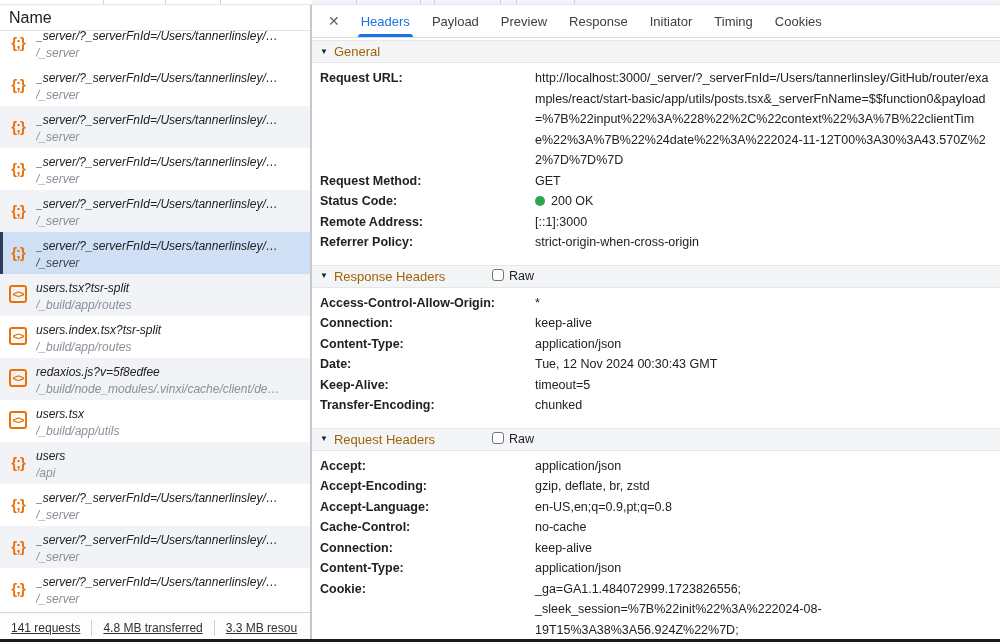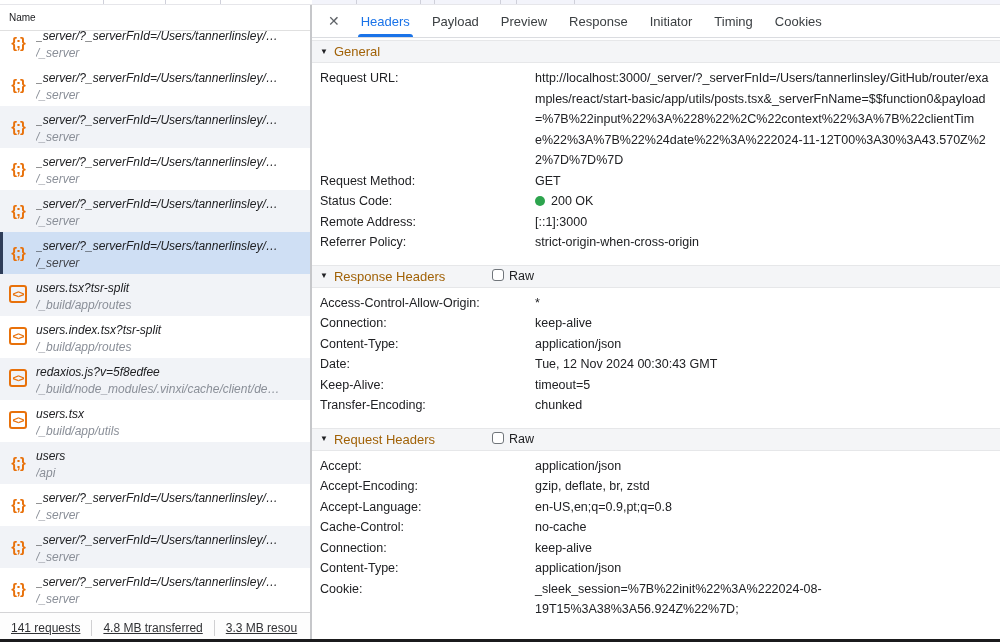--- a/index.html
+++ b/index.html
@@ -10,21 +10,21 @@
   
   .top-strip { position:relative; height:5px; border-bottom:1px solid #e6e6ea; background:#fff; flex:none; }
   .top-strip .tint { position:absolute; left:312px; right:0; top:0; bottom:0; background:#f3f4fb; }
   .top-strip .tick { position:absolute; top:0; bottom:0; width:1px; background:#cfd0da; }
 
   .main { flex:1; display:flex; min-height:0; }
 
   
   .left-panel { width:312px; flex:none; display:flex; flex-direction:column; border-right:2px solid #c6c7ca; background:#fff; min-height:0; }
   .name-header { height:26px; flex:none; display:flex; align-items:center; padding-left:9px;
-    font-size:10px; color:#202124; border-bottom:1px solid #e0e0e0; background:#fff; position:relative; z-index:2; }
+    font-size:16px; color:#202124; border-bottom:1px solid #e0e0e0; background:#fff; position:relative; z-index:2; }
   .net-list { flex:1; overflow:hidden; position:relative; z-index:1; }
   .net-row { height:42px; display:flex; align-items:flex-start; padding:4px 4px 0 8px; cursor:pointer; background:#fff; }
   .net-row:nth-child(odd):not(:first-child) { background:#f1f3f7; }
   .net-row.clipped { height:33px; overflow:hidden; }
   .net-row.clipped .row-content { margin-top:-9px; }
   .net-row.selected { background:#cfdff4 !important; box-shadow:inset 3px 0 0 #2e3d59; }
   .row-content { display:flex; min-width:0; width:100%; }
   .net-icon { flex:none; width:20px; height:20px; margin:6px 8px 0 0; display:flex; align-items:center; justify-content:center; }
   .icon-fetch { color:#e8710a; font-weight:bold; font-size:15px; letter-spacing:-1px; line-height:1; }
   .icon-script { color:#e8710a; font-weight:bold; font-size:11px; line-height:1; border:2px solid #e8710a; border-radius:3px;
@@ -55,21 +55,21 @@
     background:#f4f5f7; border-top:1px solid #e6e7e9; border-bottom:1px solid #e6e7e9; cursor:pointer; }
   .section:first-child .section-bar { margin-top:2px; }
   .tri { font-size:8px; color:#202124; margin-right:6px; line-height:1; }
   .section-title { font-size:13px; color:#a16207; }
   .raw-group { position:absolute; left:180px; display:flex; align-items:flex-start; }
   .cb { width:12px; height:12px; border:1px solid #70757a; border-radius:3px; background:#fff; margin-right:5px; flex:none; }
   .raw-label { font-size:12.5px; color:#202124; }
 
   .section-rows { padding:5px 0 10px 0; }
   .hrow { display:flex; padding:0 8px; }
-  .hlabel { flex:none; width:215px; font-size:12.5px; line-height:20.5px; color:#202124; }
+  .hlabel { flex:none; width:215px; font-size:12.5px; line-height:20.5px; color:#202124;font-weight:bold; }
   .hvalue { flex:1; min-width:0; font-size:12.5px; line-height:20.5px; color:#202124; word-break:break-all; }
   .hvalue .vline { word-break:break-all; }
   .dot { display:inline-block; width:10px; height:10px; border-radius:50%; margin-right:6px; vertical-align:-1px; }
 
   .bottom-edge { position:absolute; left:0; right:0; bottom:0; height:3px; background:#1b1b1d; z-index:5; }
 </style>
 </head>
 <body>
 
 <div class="app">
@@ -397,20 +397,21 @@
   </div>
 
   <div class="hrow">
     <div class="hlabel">Content-Type:</div>
     <div class="hvalue">application/json</div>
   </div>
 
   <div class="hrow">
     <div class="hlabel">Cookie:</div>
     <div class="hvalue">
+                  <div class="vline">_ga=GA1.1.484072999.1723826556;</div>
                   <div class="vline">_sleek_session=%7B%22init%22%3A%222024-08-</div>
                   <div class="vline">19T15%3A38%3A56.924Z%22%7D;</div>
                 </div>
   </div>
 </div>
   </div>
 </div>
     </div>
 
   </div>

